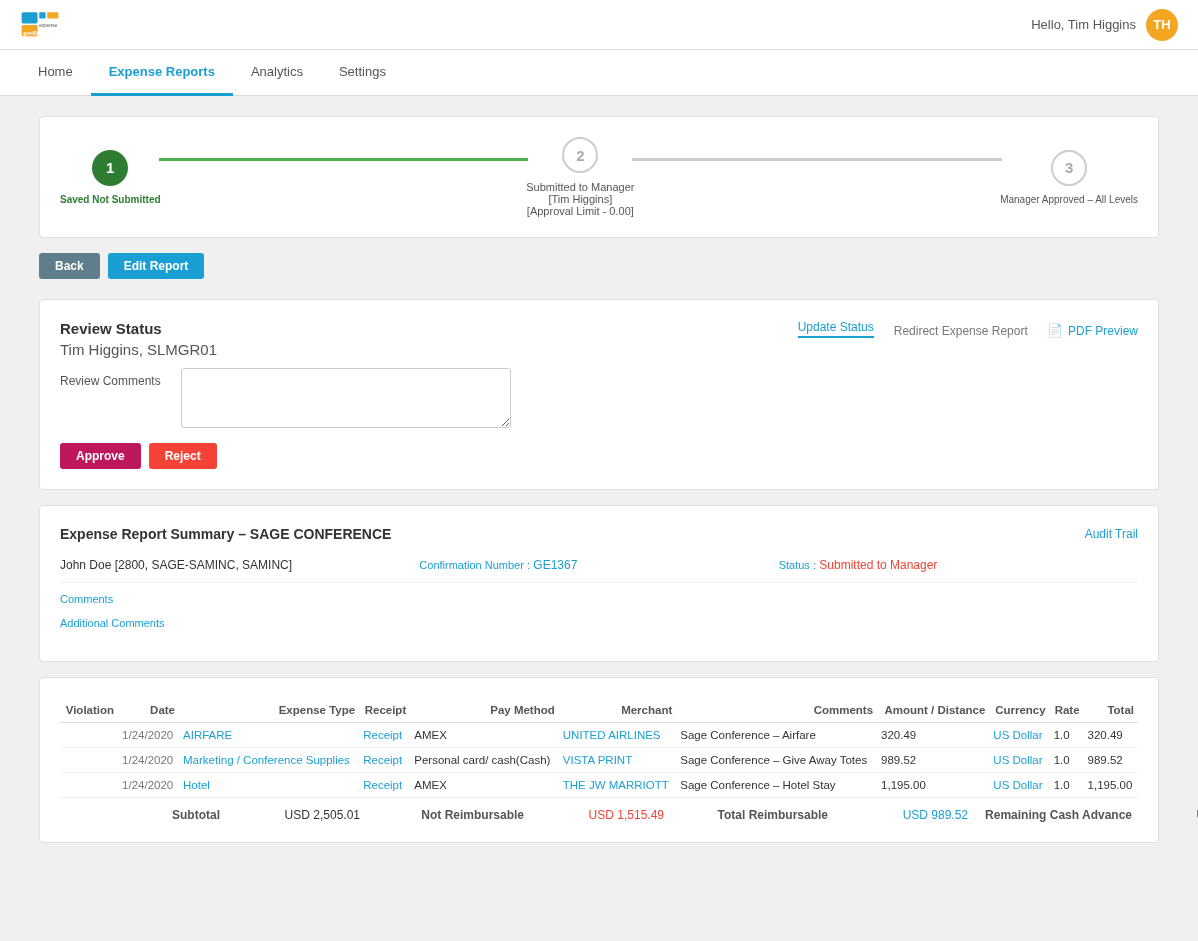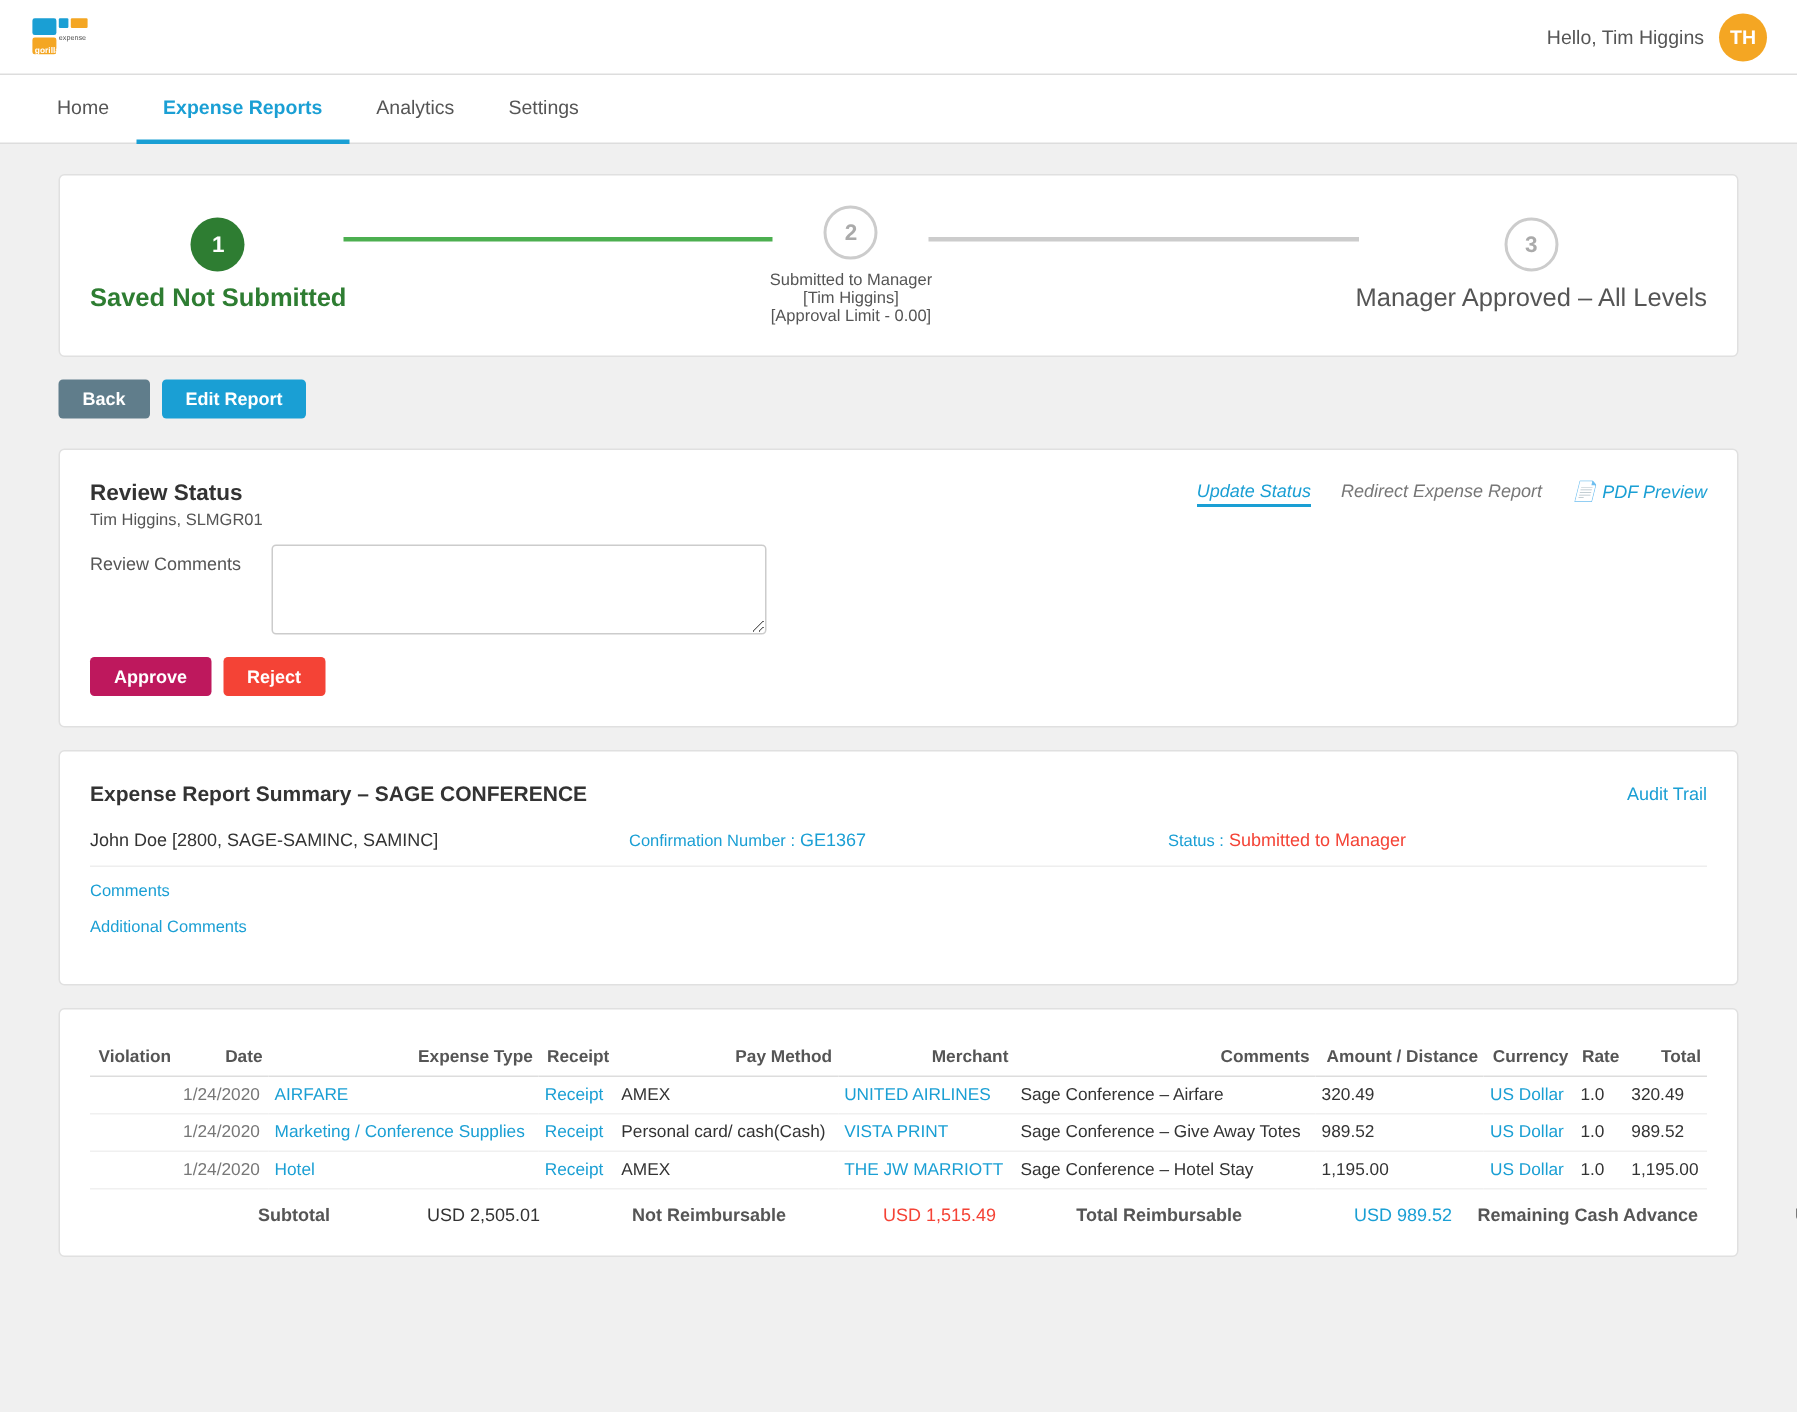--- a/index.html
+++ b/index.html
@@ -108,21 +108,21 @@
       color: #fff;
     }
     .step-circle.inactive {
       background: #fff;
       color: #aaa;
       border: 2px solid #ccc;
     }
     .step-label {
       margin-top: 8px;
       text-align: center;
-      font-size: 17px;
+      font-size: 10px;
       color: #555;
     }
     .step-label.active-label {
       color: #2e7d32;
       font-weight: bold;
     }
     .step-line {
       flex: 1;
       height: 3px;
       background: #ccc;
@@ -181,29 +181,28 @@
       justify-content: space-between;
       align-items: flex-start;
       margin-bottom: 10px;
     }
     .review-title {
       font-size: 15px;
       font-weight: bold;
       color: #333;
     }
     .review-user {
-      font-size: 11px;
+      font-size: 15px;
       color: #555;
       margin-top: 4px;
     }
     .review-actions-right {
       display: flex;
       gap: 20px;
-      align-items: flex-start;
-      font-style: italic;
+      align-items: flex-end;
     }
     .link-btn {
       color: #1a9fd4;
       cursor: pointer;
       font-size: 12px;
       text-decoration: none;
       border-bottom: 2px solid #1a9fd4;
       padding-bottom: 2px;
     }
     .link-inactive {

